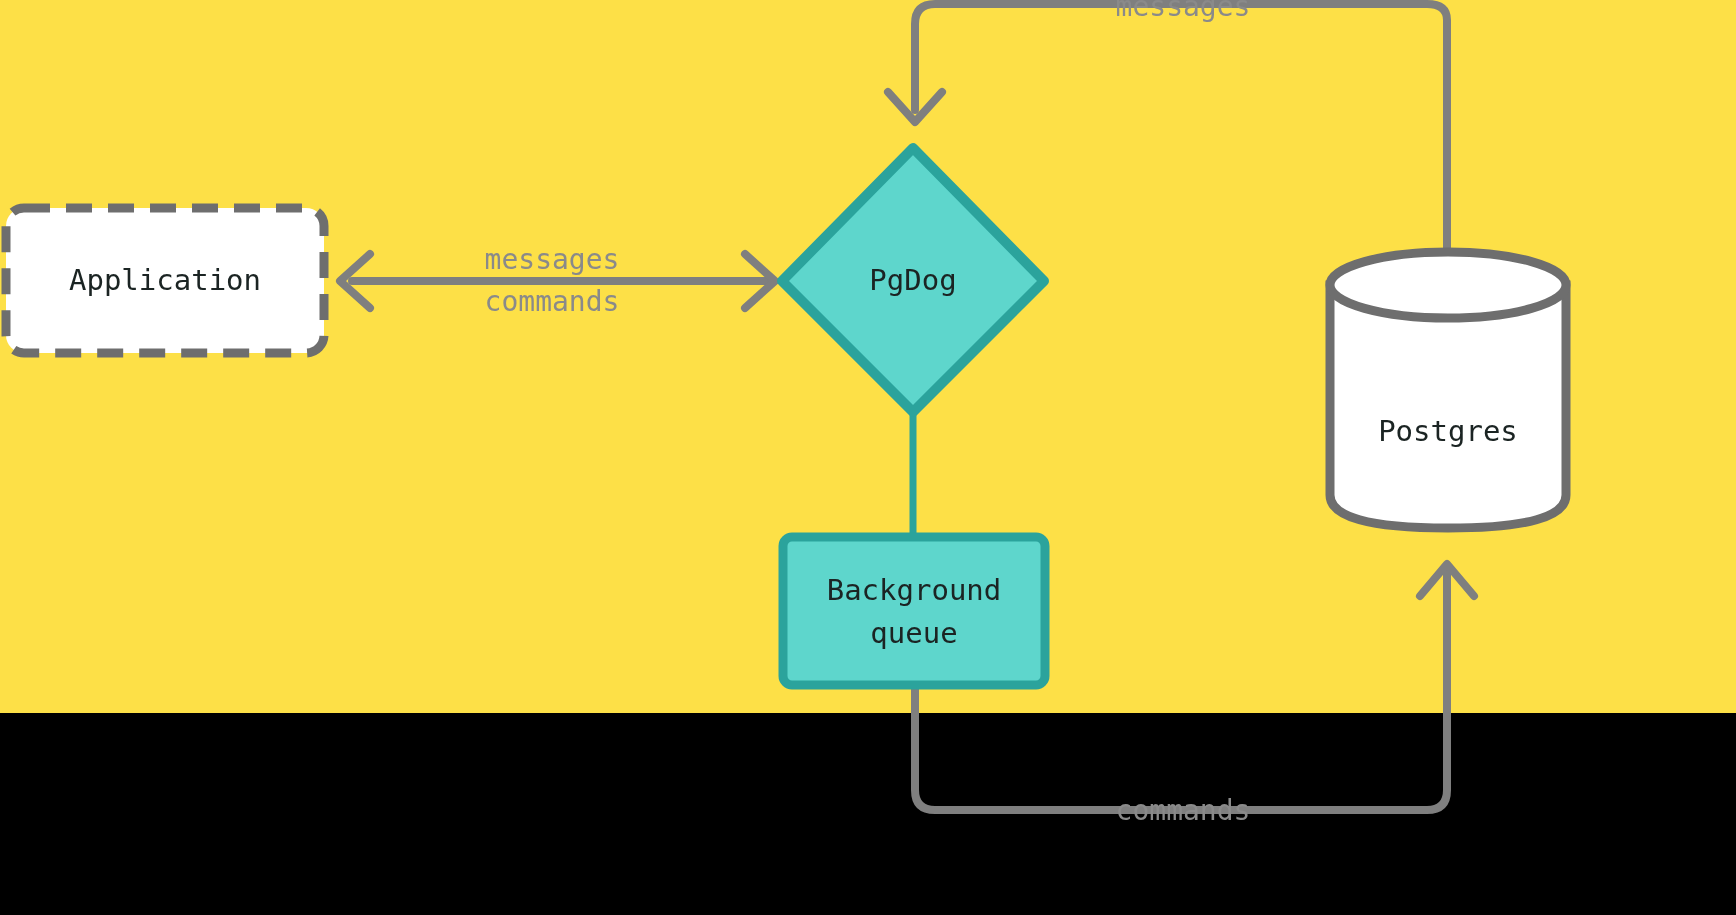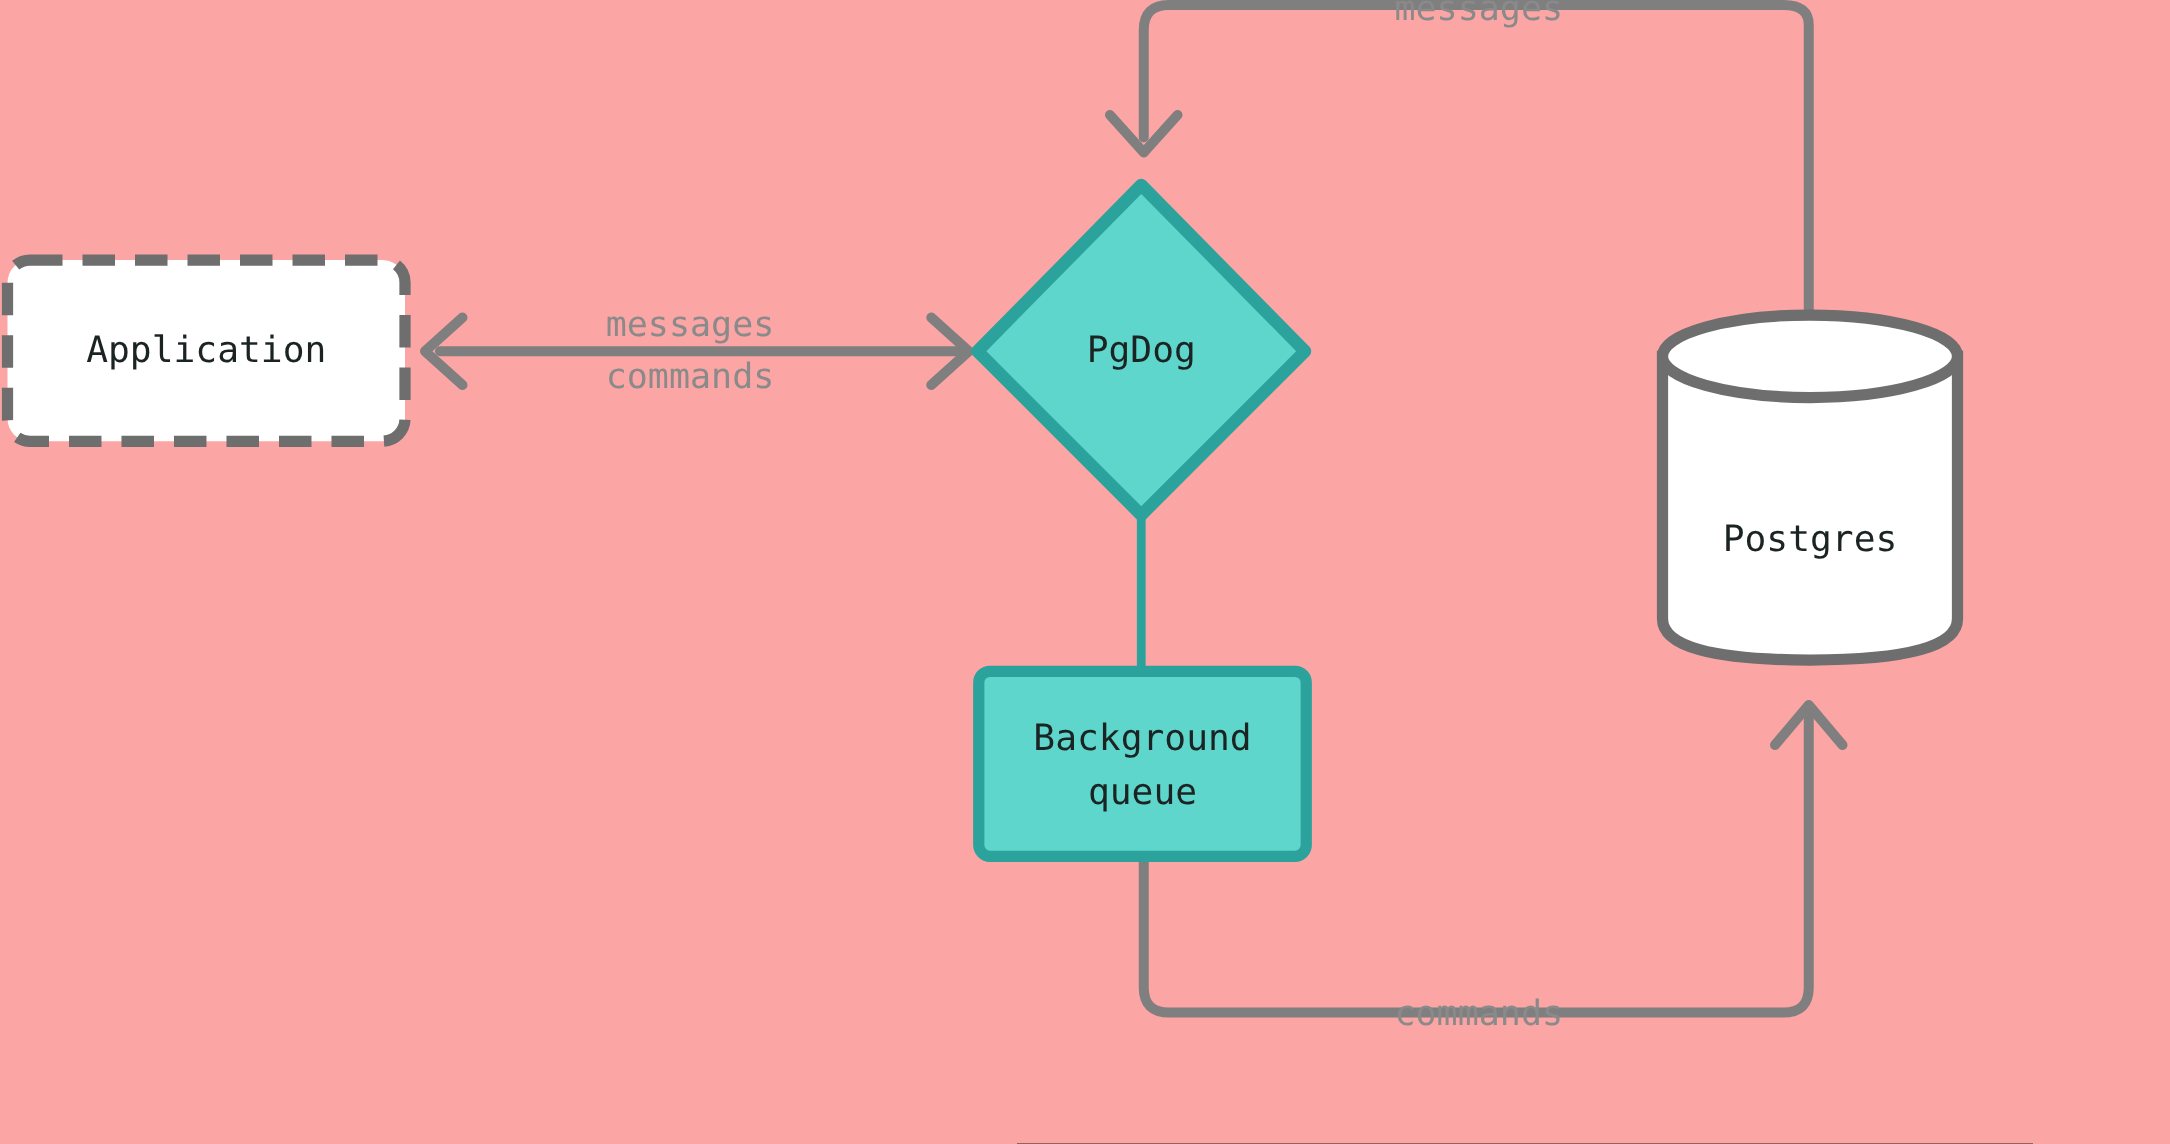--- a/index.html
+++ b/index.html
@@ -9,22 +9,22 @@
   }
   body {
     width: 1736px;
     height: 915px;
     overflow: hidden;
     font-family: "DejaVu Sans Mono", "Liberation Mono", monospace;
   }
   #canvas {
     position: relative;
     width: 1736px;
-    height: 915px;
-    background: #fca5a5;
+    height: 713px;
+    background: #fde047;
     text-align: right;
   }
   #diagram-svg {
     position: absolute;
     top: 0;
     left: 0;
     width: 1736px;
     height: 915px;
   }
   .node-label {

